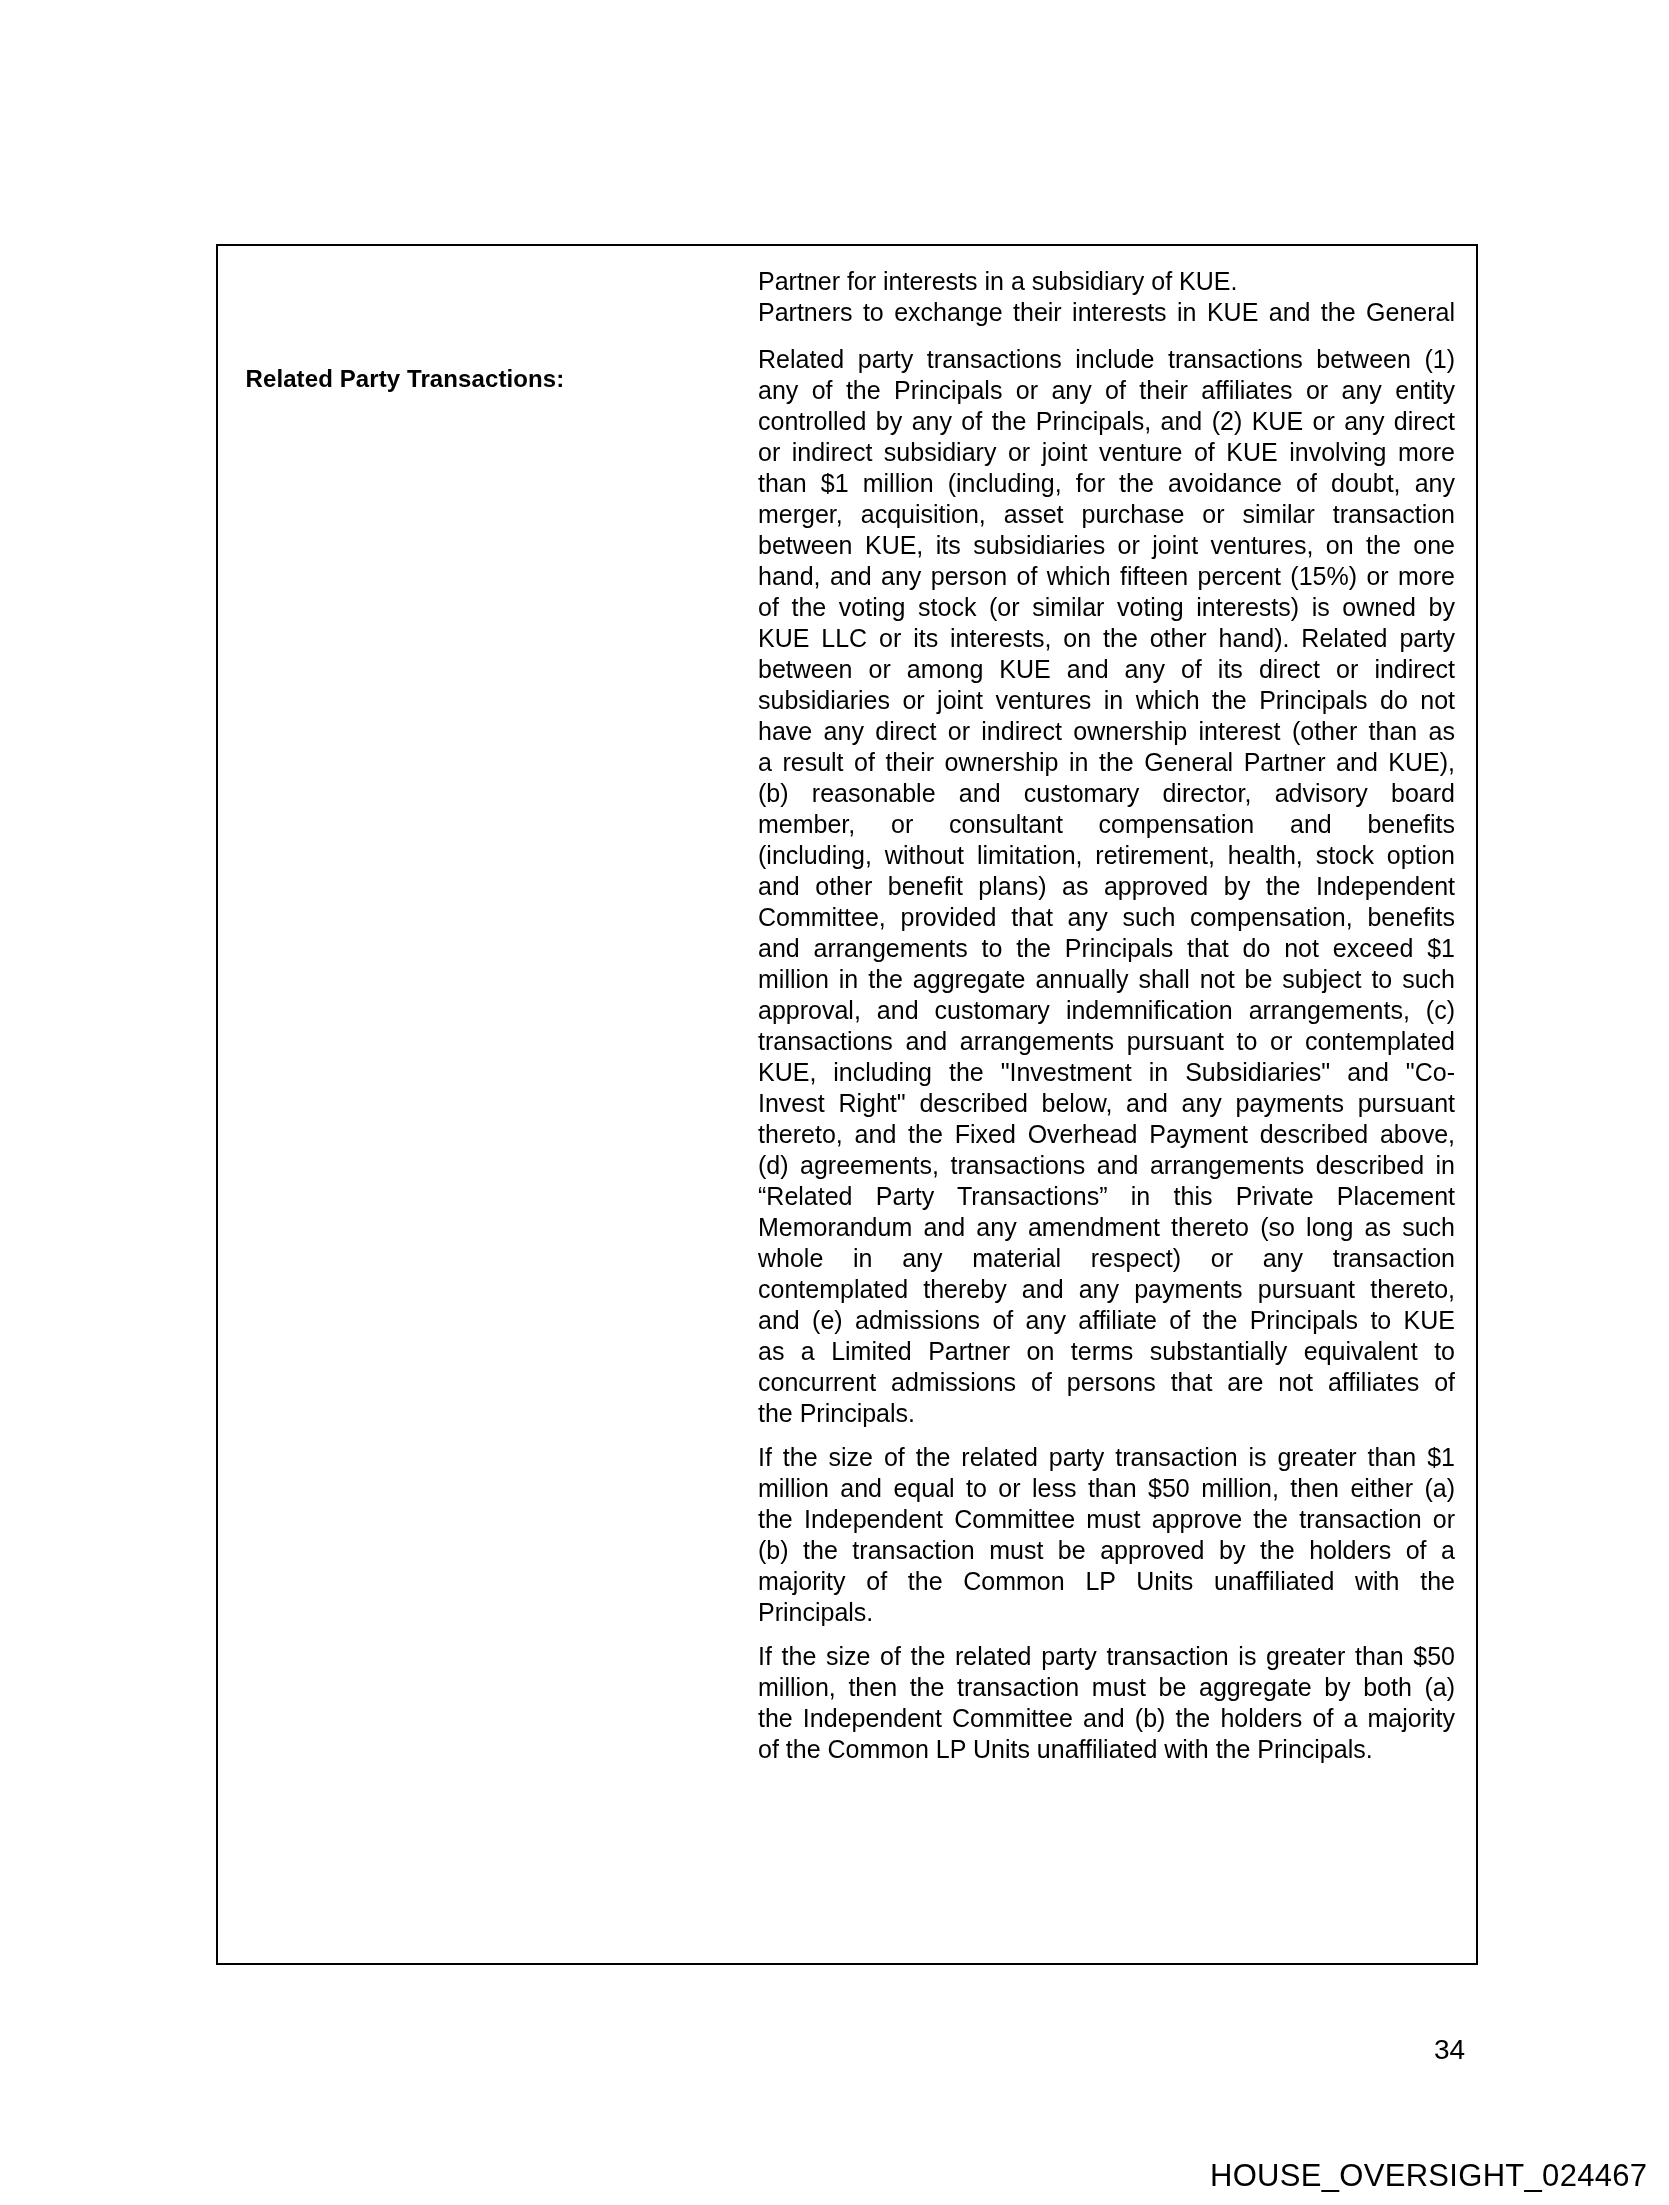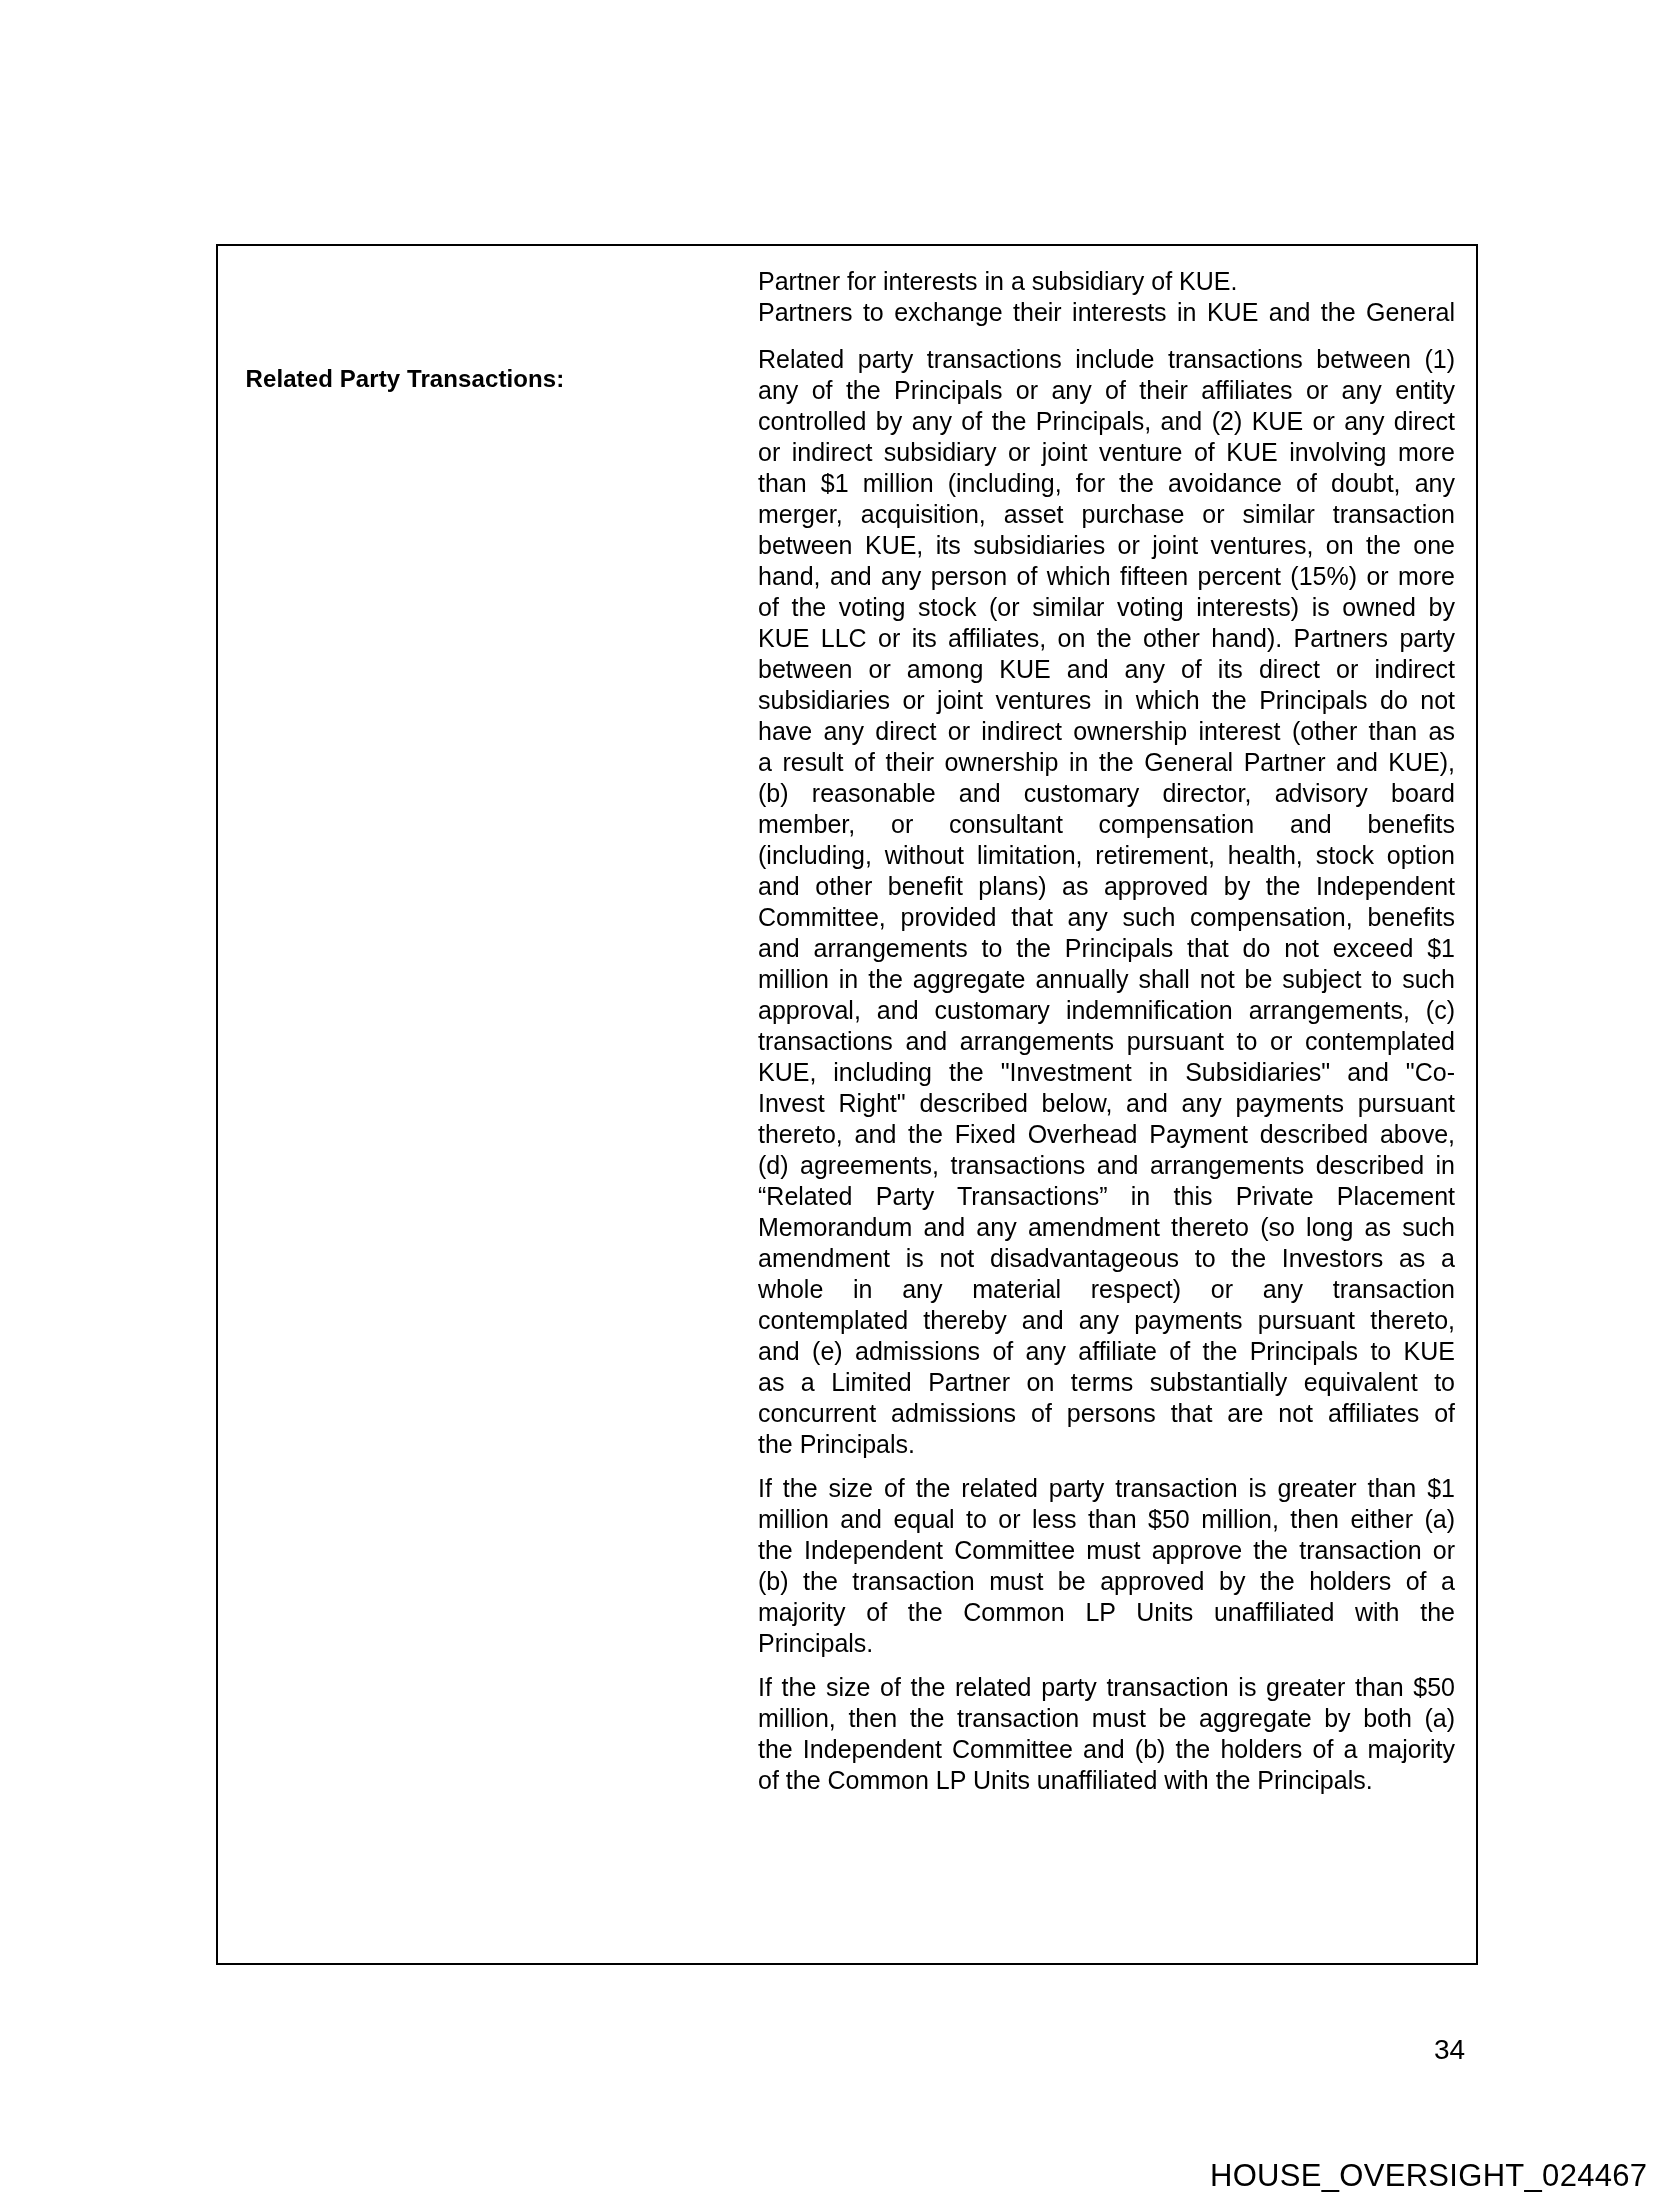--- a/index.html
+++ b/index.html
@@ -85,41 +85,40 @@
         <div class="paragraph">
           <div class="line">Related party transactions include transactions between (1)</div>
           <div class="line">any of the Principals or any of their affiliates or any entity</div>
           <div class="line">controlled by any of the Principals, and (2) KUE or any direct</div>
           <div class="line">or indirect subsidiary or joint venture of KUE involving more</div>
           <div class="line">than $1 million (including, for the avoidance of doubt, any</div>
           <div class="line">merger, acquisition, asset purchase or similar transaction</div>
           <div class="line">between KUE, its subsidiaries or joint ventures, on the one</div>
           <div class="line">hand, and any person of which fifteen percent (15%) or more</div>
           <div class="line">of the voting stock (or similar voting interests) is owned by</div>
-          <div class="line">KUE LLC or its affiliates, on the other hand). Partners party</div>
+          <div class="line">KUE LLC or its interests, on the other hand). Related party</div>
           <div class="line">between or among KUE and any of its direct or indirect</div>
           <div class="line">subsidiaries or joint ventures in which the Principals do not</div>
           <div class="line">have any direct or indirect ownership interest (other than as</div>
           <div class="line">a result of their ownership in the General Partner and KUE),</div>
           <div class="line">(b) reasonable and customary director, advisory board</div>
           <div class="line">member, or consultant compensation and benefits</div>
           <div class="line">(including, without limitation, retirement, health, stock option</div>
           <div class="line">and other benefit plans) as approved by the Independent</div>
           <div class="line">Committee, provided that any such compensation, benefits</div>
           <div class="line">and arrangements to the Principals that do not exceed $1</div>
           <div class="line">million in the aggregate annually shall not be subject to such</div>
           <div class="line">approval, and customary indemnification arrangements, (c)</div>
           <div class="line">transactions and arrangements pursuant to or contemplated</div>
           <div class="line">KUE, including the "Investment in Subsidiaries" and "Co-</div>
           <div class="line">Invest Right" described below, and any payments pursuant</div>
           <div class="line">thereto, and the Fixed Overhead Payment described above,</div>
           <div class="line">(d) agreements, transactions and arrangements described in</div>
           <div class="line">“Related Party Transactions” in this Private Placement</div>
           <div class="line">Memorandum and any amendment thereto (so long as such</div>
-          <div class="line">amendment is not disadvantageous to the Investors as a</div>
           <div class="line">whole in any material respect) or any transaction</div>
           <div class="line">contemplated thereby and any payments pursuant thereto,</div>
           <div class="line">and (e) admissions of any affiliate of the Principals to KUE</div>
           <div class="line">as a Limited Partner on terms substantially equivalent to</div>
           <div class="line">concurrent admissions of persons that are not affiliates of</div>
           <div class="line para-end">the Principals.</div>
         </div>
         <div class="paragraph">
           <div class="line">If the size of the related party transaction is greater than $1</div>
           <div class="line">million and equal to or less than $50 million, then either (a)</div>

